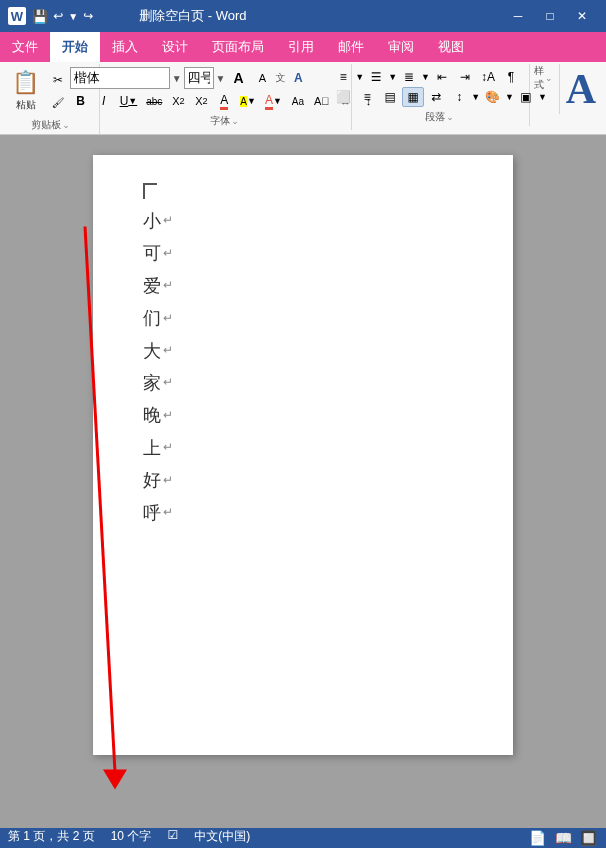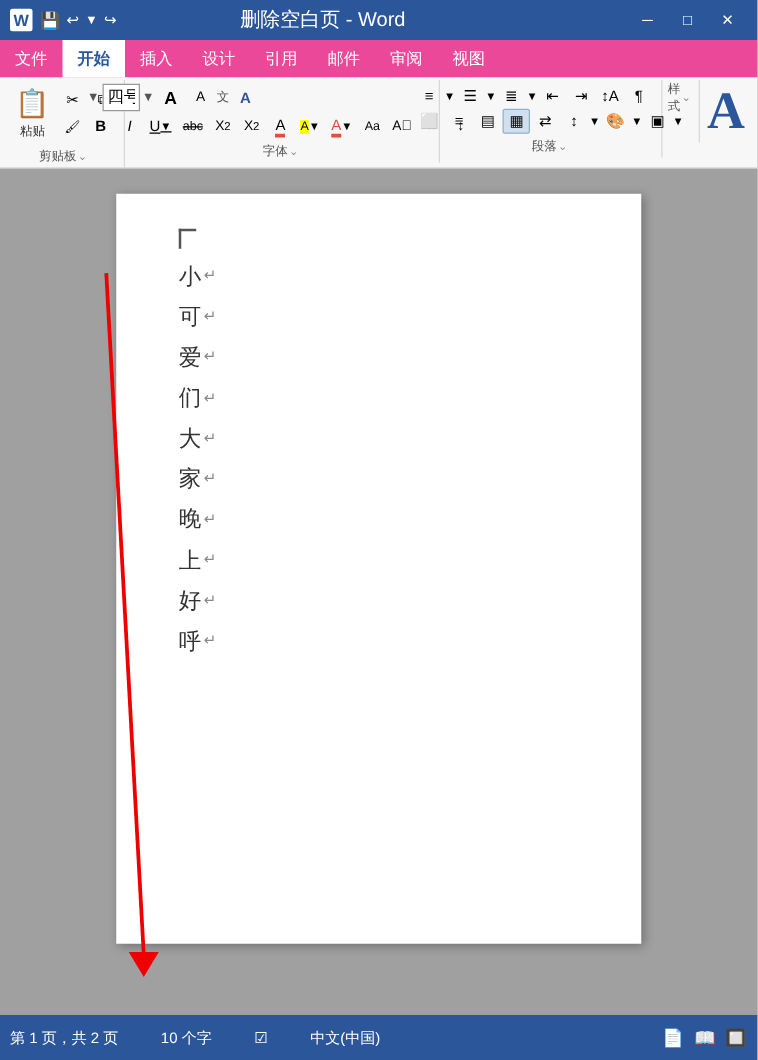--- a/index.html
+++ b/index.html
@@ -88,25 +88,24 @@
       top: 0;
       left: 0;
       width: 100%;
       height: 100%;
       pointer-events: none;
     }
 
     
     .status-bar {
       background: #2b579a;
-      height: 36px;
-      display: flex;
-      align-items: center;
+      height: 20px;
+      display: flex;
       padding: 0 8px;
-      gap: 34px;
+      gap: 16px;
       flex-shrink: 0;
     }
     .status-item {
       color: white;
       font-size: 12px;
     }
     .status-right {
       margin-left: auto;
       display: flex;
       gap: 8px;
@@ -207,34 +206,35 @@
   <div class="title-bar-left">
     <div style="width:18px;height:18px;background:white;border-radius:2px;display:flex;align-items:center;justify-content:center;">
       <span style="color:#2b579a;font-weight:bold;font-size:13px;">W</span>
     </div>
     <div style="display:flex;gap:5px;align-items:center;">
       <span style="color:white;font-size:13px;cursor:pointer;">💾</span>
       <span style="color:white;font-size:12px;cursor:pointer;">↩</span>
       <span style="color:white;font-size:10px;cursor:pointer;">▼</span>
       <span style="color:white;font-size:12px;cursor:pointer;">↪</span>
     </div>
-    <span style="color:white;font-size:16px;margin-left:93px;">删除空白页 - Word</span>
+    <span style="color:white;font-size:13px;margin-left:40px;">删除空白页 - Word</span>
   </div>
   <div class="window-controls">
     <div class="win-btn">─</div>
     <div class="win-btn">□</div>
     <div class="win-btn close">✕</div>
   </div>
 </div>
 
 <div class="menu-bar">
   <div class="menu-item">文件</div>
   <div class="menu-item active">开始</div>
   <div class="menu-item">插入</div>
   <div class="menu-item">设计</div>
+  <div class="menu-item">页面布局</div>
   <div class="menu-item">引用</div>
   <div class="menu-item">邮件</div>
   <div class="menu-item">审阅</div>
   <div class="menu-item">视图</div>
 </div>
 
 <div class="ribbon-full">
   <div class="ribbon-content">
 
     <div class="rg">
@@ -255,20 +255,21 @@
       </div>
       <div class="rg-bottom">
         <span>剪贴板</span>
         <span class="rg-expand">⌄</span>
       </div>
     </div>
 
     <div class="rg" style="min-width:170px;">
       <div style="padding:3px 0;">
         <div class="font-row">
+          <input class="font-input font-name-input" value="楷体" style="">
           <span style="font-size:10px;color:#555;">▼</span>
           <input class="font-input font-size-input" value="四号" style="">
           <span style="font-size:10px;color:#555;">▼</span>
           <div class="sm-btn" style="font-size:14px;font-weight:bold;">A</div>
           <div class="sm-btn" style="font-size:11px;">A</div>
           <span style="font-size:10px;color:#555;">文</span>
           <div class="sm-btn" style="font-size:12px;color:#2b579a;font-weight:bold;">A</div>
         </div>
         <div class="format-row">
           <div class="sm-btn bold" style="font-weight:bold;">

